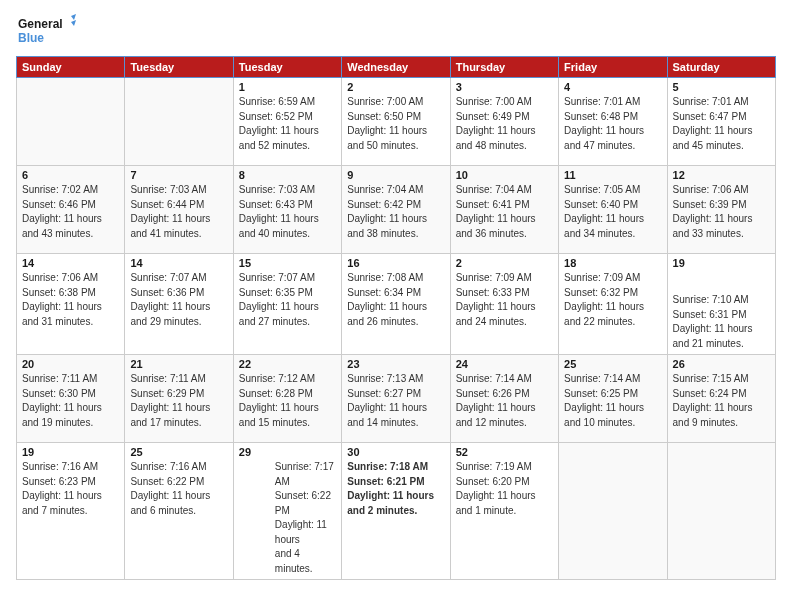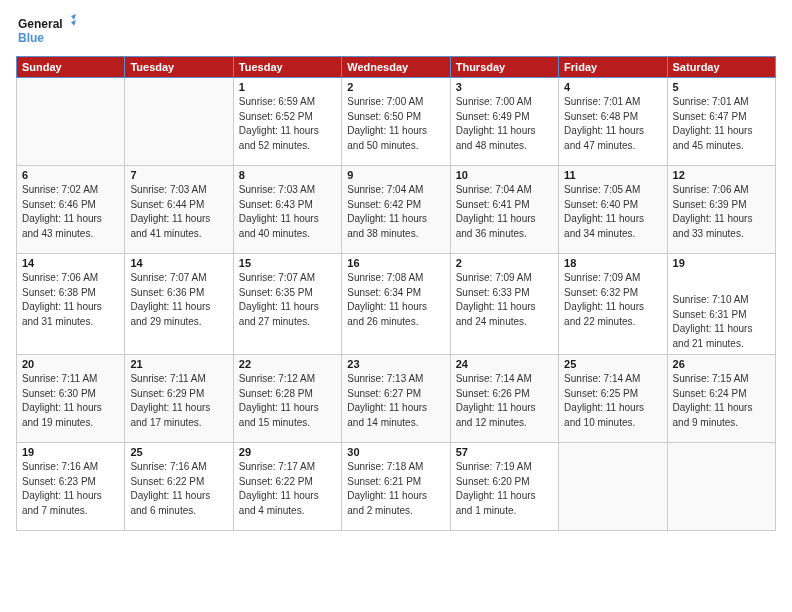--- a/index.html
+++ b/index.html
@@ -317,34 +317,34 @@
           </td>
           <td>
             <span class="day-num">25</span>
             <div class="day-info" style="white-space: pre-line;">Sunrise: 7:16 AM
 Sunset: 6:22 PM
 Daylight: 11 hours
 and 6 minutes.</div>
           </td>
           <td>
             <span class="day-num">29</span>
-            <div class="day-info" style="white-space: pre-line;">Sunrise: 7:17 AM
+            <div class="day-info" style="white-space: pre-line; margin-left: 36px;">Sunrise: 7:17 AM
 Sunset: 6:22 PM
 Daylight: 11 hours
 and 4 minutes.</div>
           </td>
           <td>
             <span class="day-num">30</span>
-            <div class="day-info" style="white-space: pre-line;">Sunrise: 7:18 AM
+            <div class="day-info" style="white-space: pre-line; font-weight: bold;">Sunrise: 7:18 AM
 Sunset: 6:21 PM
 Daylight: 11 hours
 and 2 minutes.</div>
           </td>
           <td>
-            <span class="day-num">57</span>
+            <span class="day-num">52</span>
             <div class="day-info" style="white-space: pre-line;">Sunrise: 7:19 AM
 Sunset: 6:20 PM
 Daylight: 11 hours
 and 1 minute.</div>
           </td>
           <td class="empty"></td>
           <td class="empty"></td>
         </tr>
       </tbody>
   </table>

